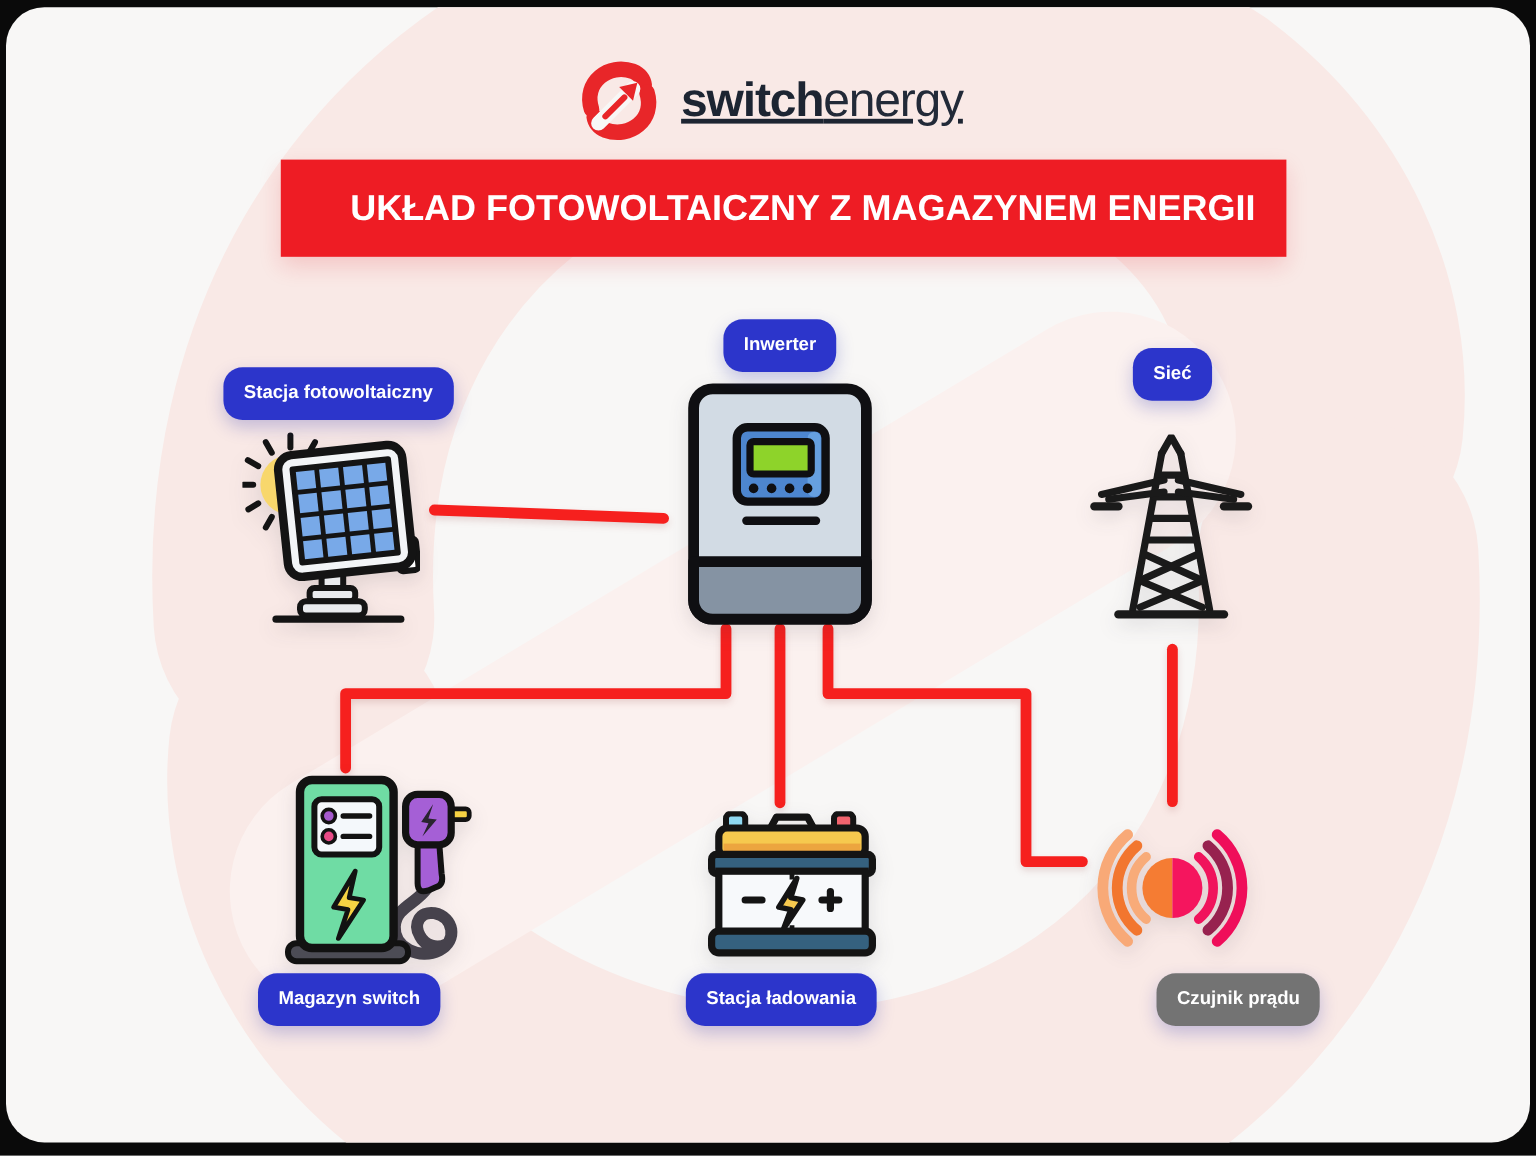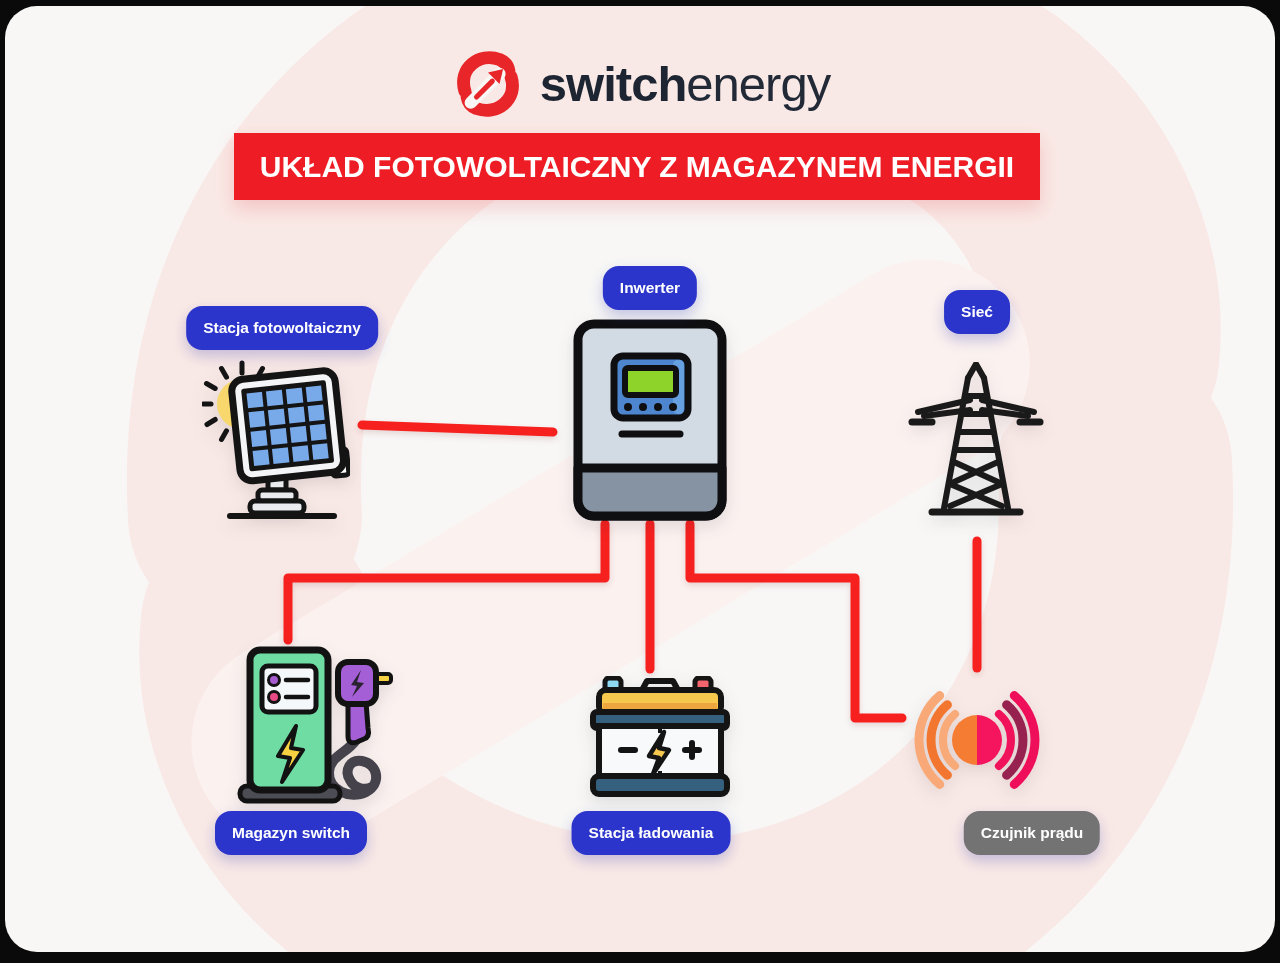--- a/index.html
+++ b/index.html
@@ -12,27 +12,27 @@
     position:absolute;left:5px;top:6px;right:5px;bottom:11px;
     background:#f8f7f6;border-radius:32px;overflow:hidden;
   }
   .layer{position:absolute;left:-5px;top:-6px;width:1280px;height:963px;}
   .watermark{position:absolute;left:30px;top:-160px;width:1300px;height:1300px;
     transform:rotate(14deg);opacity:1;pointer-events:none;}
   
   .brandrow{position:absolute;top:44px;left:0;width:1280px;height:80px;
     display:flex;align-items:center;justify-content:center;gap:14px;}
   .brandmark{width:76px;height:72px;flex:0 0 auto;}
-  .brandname{font-size:49px;letter-spacing:-1px;color:#1d2532;line-height:1;}
+  .brandname{font-size:40px;letter-spacing:-1px;color:#1d2532;line-height:1;text-decoration:underline;}
   .brandname .b{font-weight:700;}
   .brandname .l{font-weight:400;color:#222a38;}
   
-  .banner{position:absolute;left:234px;top:133px;width:806px;height:67px;
+  .banner{position:absolute;left:234px;top:133px;width:806px;height:81px;
     display:flex;align-items:center;justify-content:center;
-    box-shadow:0 8px 18px rgba(220,30,40,.18);}
+    box-shadow:0 8px 18px rgba(220,30,40,.18);padding-left:32px;}
   .banner span{color:#ffffff;font-weight:700;font-size:30px;letter-spacing:0px;white-space:nowrap;}
   
   .pill{position:absolute;transform:translate(-50%,-50%);height:44px;
     border-radius:16px;padding:0 17px;display:flex;align-items:center;
     color:#fff;font-weight:700;font-size:15.5px;white-space:nowrap;
     box-shadow:0 6px 14px rgba(35,45,170,.25);}
   .icon{position:absolute;filter:drop-shadow(0 6px 8px rgba(40,40,60,.12));}
   .wires{position:absolute;left:0;top:0;width:1280px;height:963px;
     filter:drop-shadow(0 3px 3px rgba(120,20,20,.15));pointer-events:none;}
 </style>

